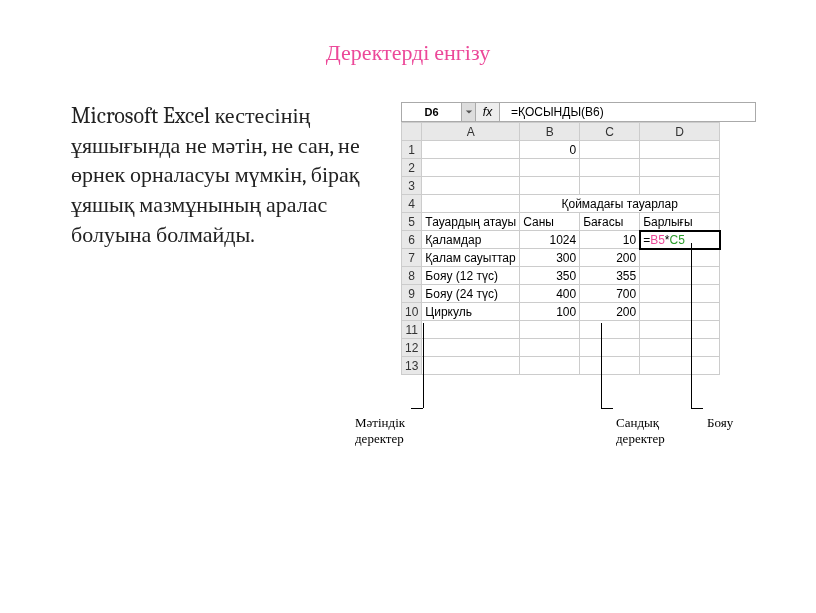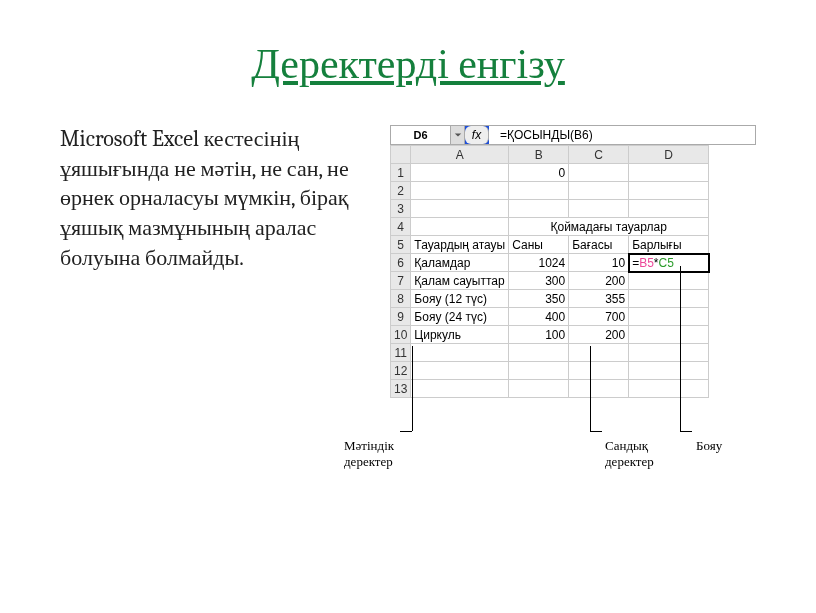--- a/index.html
+++ b/index.html
@@ -12,30 +12,30 @@
     overflow: hidden;
   }
   .slide {
     width: 816px;
     height: 613px;
     padding: 40px 60px 20px 60px;
     position: relative;
   }
   .title {
     text-align: center;
-    font-size: 42px;
-    color: #15803d;
-    text-decoration: underline;
+    font-size: 22px;
+    color: #ec4899;
     margin-bottom: 36px;
     font-weight: normal;
   }
   .content {
     display: flex;
     gap: 20px;
     align-items: flex-start;
+    margin-left: 11px;
   }
   .body-text {
     width: 310px;
     font-size: 22px;
     color: #222;
     line-height: 1.35;
   }
   .excel-wrap {
     flex: 1;
     position: relative;
@@ -67,21 +67,20 @@
     display:flex;align-items:center;justify-content:center;
   }
   .fb-dd svg { width:8px;height:8px; }
   .fx {
     width: 24px;
     text-align: center;
     font-style: italic;
     line-height: 18px;
     border-right: 1px solid #aaa;
     background: #eee;
-    border-radius: 6px;
   }
   .formula-val {
     flex: 1;
     background: #fff;
     padding: 0 11px;
     line-height: 18px;
     height: 100%;
   }
   table.sheet {
     border-collapse: collapse;

